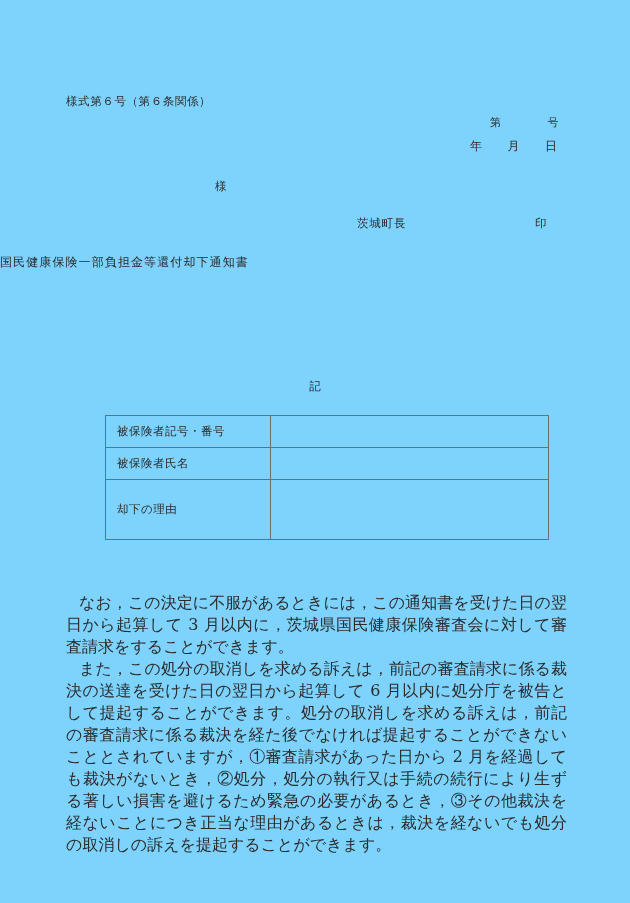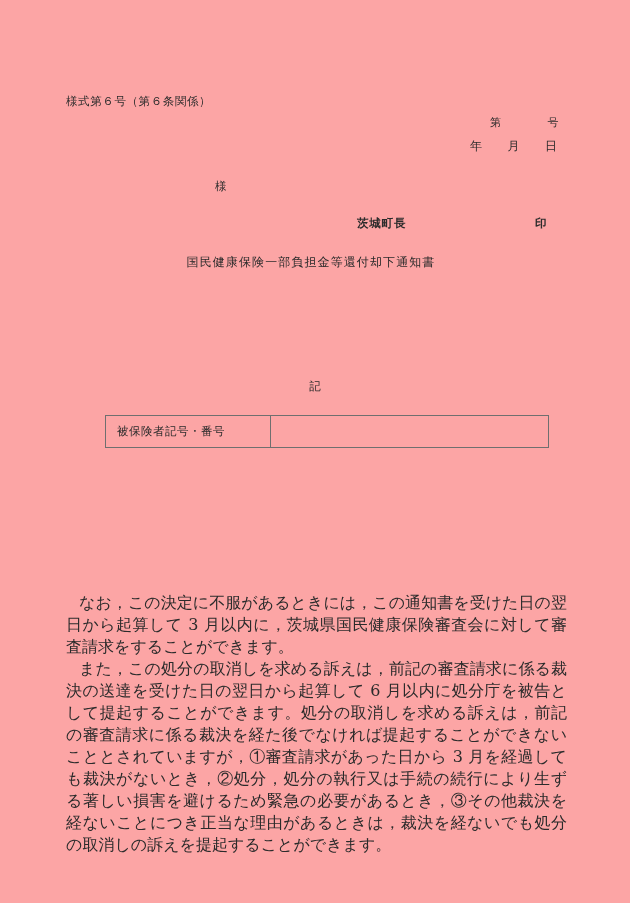--- a/index.html
+++ b/index.html
@@ -12,21 +12,21 @@
     height: 903px;
     position: relative;
     font-family: "DejaVu Serif", "Liberation Serif", serif;
     color: #2b2b2b;
     overflow: hidden;
   }
 
   .page {
     position: absolute;
     inset: 0;
-    background: #fca5a5;
+    background: #7dd3fc;
   }
 
   
   #form-code {
     position: absolute;
     left: 66px;
     top: 94px;
     font-size: 11.5px;
     letter-spacing: 0.6px;
   }
@@ -59,32 +59,30 @@
   
   #issuer-row {
     position: absolute;
     left: 357px;
     top: 216px;
     width: 190px;
     display: flex;
     justify-content: space-between;
     align-items: center;
     font-size: 11.5px;
-    font-weight: bold;
   }
   #issuer-row .issuer-name { letter-spacing: 0.8px; }
   #issuer-row .issuer-seal { letter-spacing: 0.5px; }
 
   
   #doc-title {
     position: absolute;
     left: 0;
     right: 8px;
     top: 254px;
-    text-align: center;
     font-size: 12px;
     letter-spacing: 1.1px;
   }
 
   
   #opening-paragraph {
     position: absolute;
     left: 66px;
     top: 320px;
     width: 500px;
@@ -166,21 +164,29 @@
 
 
   <div id="ki-marker">記</div>
 
   <table id="info-table">
     <tbody>
       <tr class="row-short">
         <td class="label-cell">被保険者記号・番号</td>
         <td class="value-cell"></td>
       </tr>
+      <tr class="row-short">
+        <td class="label-cell">被保険者氏名</td>
+        <td class="value-cell"></td>
+      </tr>
+      <tr class="row-tall">
+        <td class="label-cell">却下の理由</td>
+        <td class="value-cell"></td>
+      </tr>
     </tbody>
   </table>
 
   <div id="closing-block">
     <p>なお，この決定に不服があるときには，この通知書を受けた日の翌日から起算して 3 月以内に，茨城県国民健康保険審査会に対して審査請求をすることができます。</p>
-    <p>また，この処分の取消しを求める訴えは，前記の審査請求に係る裁決の送達を受けた日の翌日から起算して 6 月以内に処分庁を被告として提起することができます。処分の取消しを求める訴えは，前記の審査請求に係る裁決を経た後でなければ提起することができないこととされていますが，①審査請求があった日から 3 月を経過しても裁決がないとき，②処分，処分の執行又は手続の続行により生ずる著しい損害を避けるため緊急の必要があるとき，③その他裁決を経ないことにつき正当な理由があるときは，裁決を経ないでも処分の取消しの訴えを提起することができます。</p>
+    <p>また，この処分の取消しを求める訴えは，前記の審査請求に係る裁決の送達を受けた日の翌日から起算して 6 月以内に処分庁を被告として提起することができます。処分の取消しを求める訴えは，前記の審査請求に係る裁決を経た後でなければ提起することができないこととされていますが，①審査請求があった日から 2 月を経過しても裁決がないとき，②処分，処分の執行又は手続の続行により生ずる著しい損害を避けるため緊急の必要があるとき，③その他裁決を経ないことにつき正当な理由があるときは，裁決を経ないでも処分の取消しの訴えを提起することができます。</p>
   </div>
 
 </div>
 
 </body></html>

